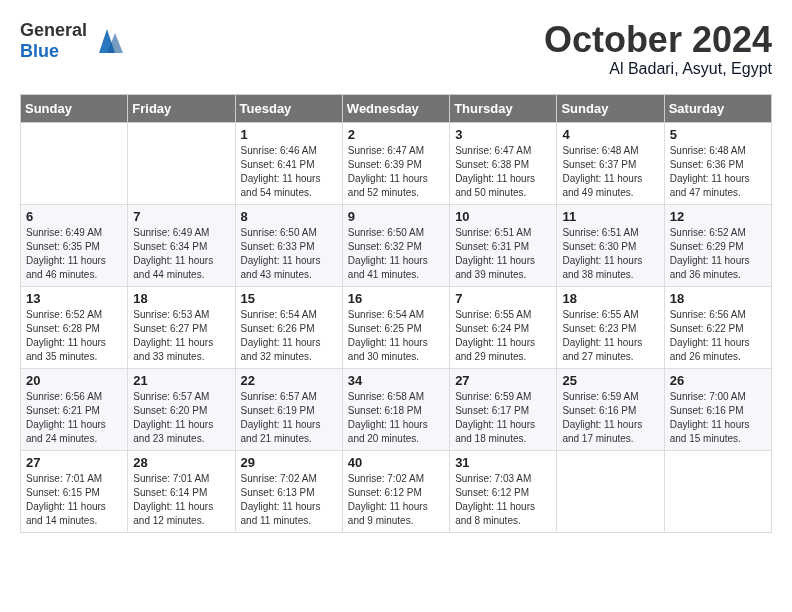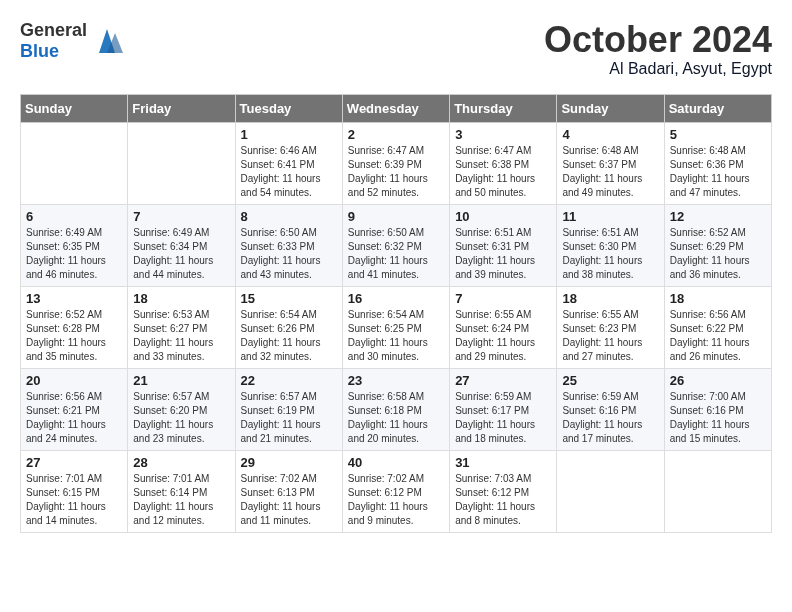--- a/index.html
+++ b/index.html
@@ -213,21 +213,21 @@
         </td>
         <td>
           <span class="day-num">21</span>
           <div class="day-info">Sunrise: 6:57 AM<br>Sunset: 6:20 PM<br>Daylight: 11 hours and 23 minutes.</div>
         </td>
         <td>
           <span class="day-num">22</span>
           <div class="day-info">Sunrise: 6:57 AM<br>Sunset: 6:19 PM<br>Daylight: 11 hours and 21 minutes.</div>
         </td>
         <td>
-          <span class="day-num">23</span>
+          <span class="day-num">34</span>
           <div class="day-info">Sunrise: 6:58 AM<br>Sunset: 6:18 PM<br>Daylight: 11 hours and 20 minutes.</div>
         </td>
         <td>
           <span class="day-num">27</span>
           <div class="day-info">Sunrise: 6:59 AM<br>Sunset: 6:17 PM<br>Daylight: 11 hours and 18 minutes.</div>
         </td>
         <td>
           <span class="day-num">25</span>
           <div class="day-info">Sunrise: 6:59 AM<br>Sunset: 6:16 PM<br>Daylight: 11 hours and 17 minutes.</div>
         </td>

